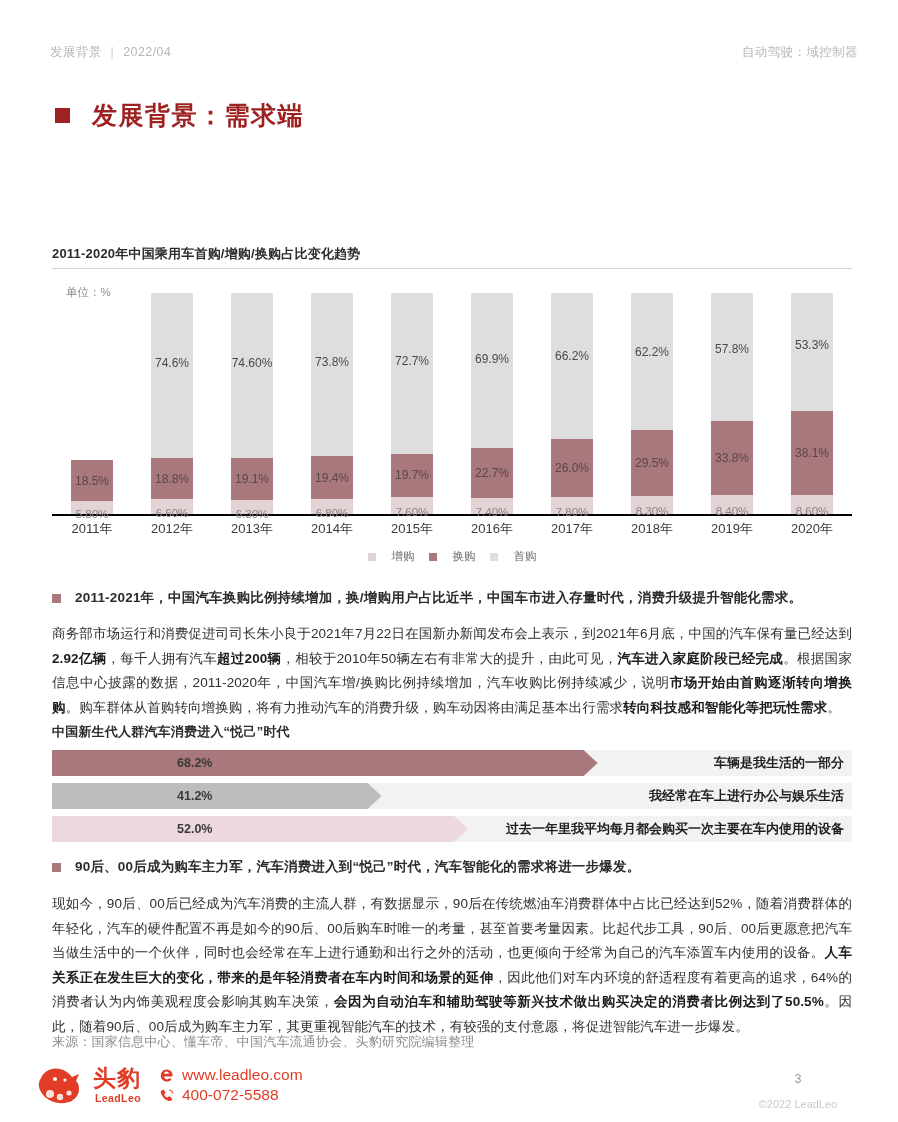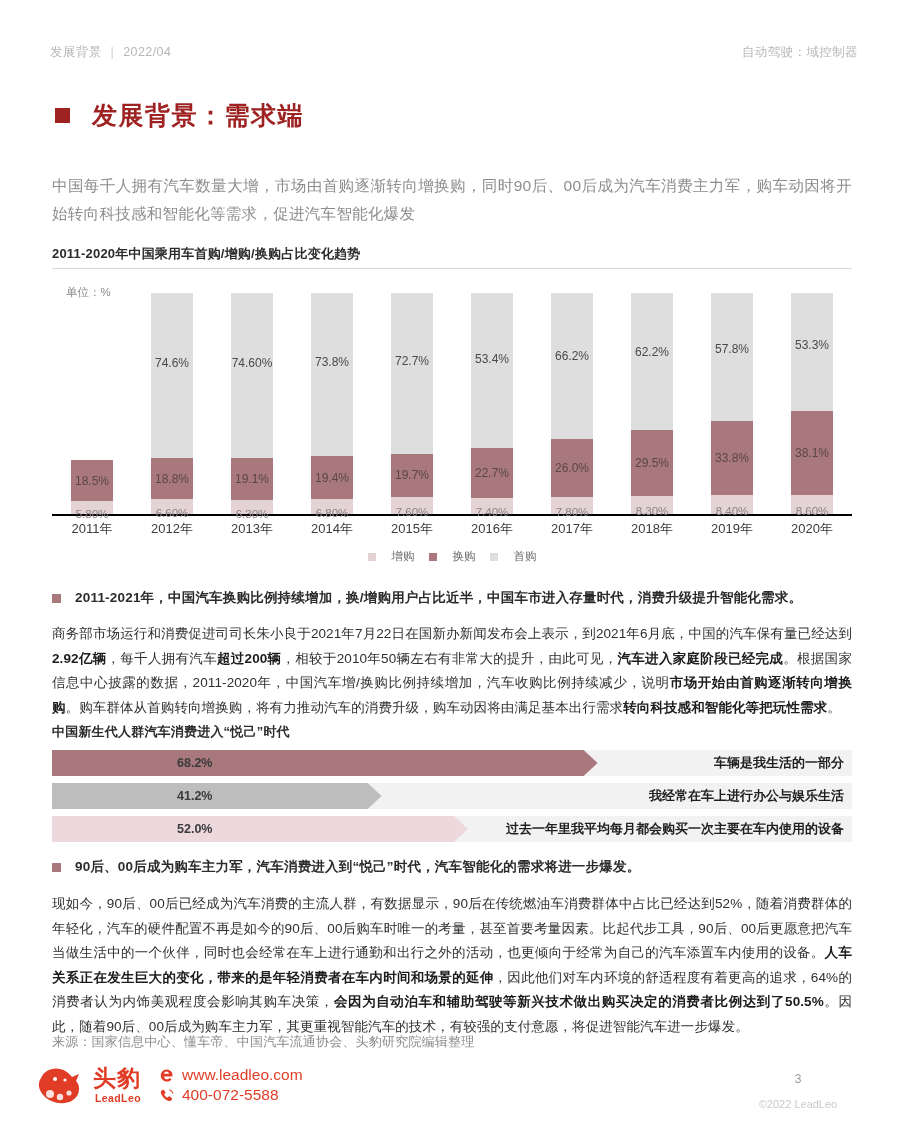--- a/index.html
+++ b/index.html
@@ -348,21 +348,20 @@
       <span>2022/04</span>
     </div>
     <div>自动驾驶：域控制器</div>
   </div>
 
   <div class="title-row">
     <span class="title-square"></span>
     <span class="title-text">发展背景：需求端</span>
   </div>
 
-  <div class="lead">中国每千人拥有汽车数量大增，市场由首购逐渐转向增换购，同时90后、00后成为汽车消费主力军，购车动因将开始转向科技感和智能化等需求，促进汽车智能化爆发</div>
 
   <div class="chart1-title">2011-2020年中国乘用车首购/增购/换购占比变化趋势</div>
 
   <div class="chart1">
     <div class="unit-label">单位：%</div>
     <div class="plot" id="plot-area">
         <div class="bar-col">
           <div class="seg seg-trade" style="height: 18.5%;">
             <span class="seg-label">18.5%</span>
           </div>
@@ -409,21 +408,21 @@
           </div>
           <div class="seg seg-trade" style="height: 19.7%;">
             <span class="seg-label">19.7%</span>
           </div>
           <div class="seg seg-add" style="height: 7.6%;">
             <span class="seg-label">7.60%</span>
           </div>
         </div>
         <div class="bar-col">
           <div class="seg seg-first" style="height: 69.9%;">
-            <span class="seg-label" style="top: 38%;">53.4%</span>
+            <span class="seg-label" style="top: 38%;">69.9%</span>
           </div>
           <div class="seg seg-trade" style="height: 22.7%;">
             <span class="seg-label">22.7%</span>
           </div>
           <div class="seg seg-add" style="height: 7.4%;">
             <span class="seg-label">7.40%</span>
           </div>
         </div>
         <div class="bar-col">
           <div class="seg seg-first" style="height: 66.2%;">

